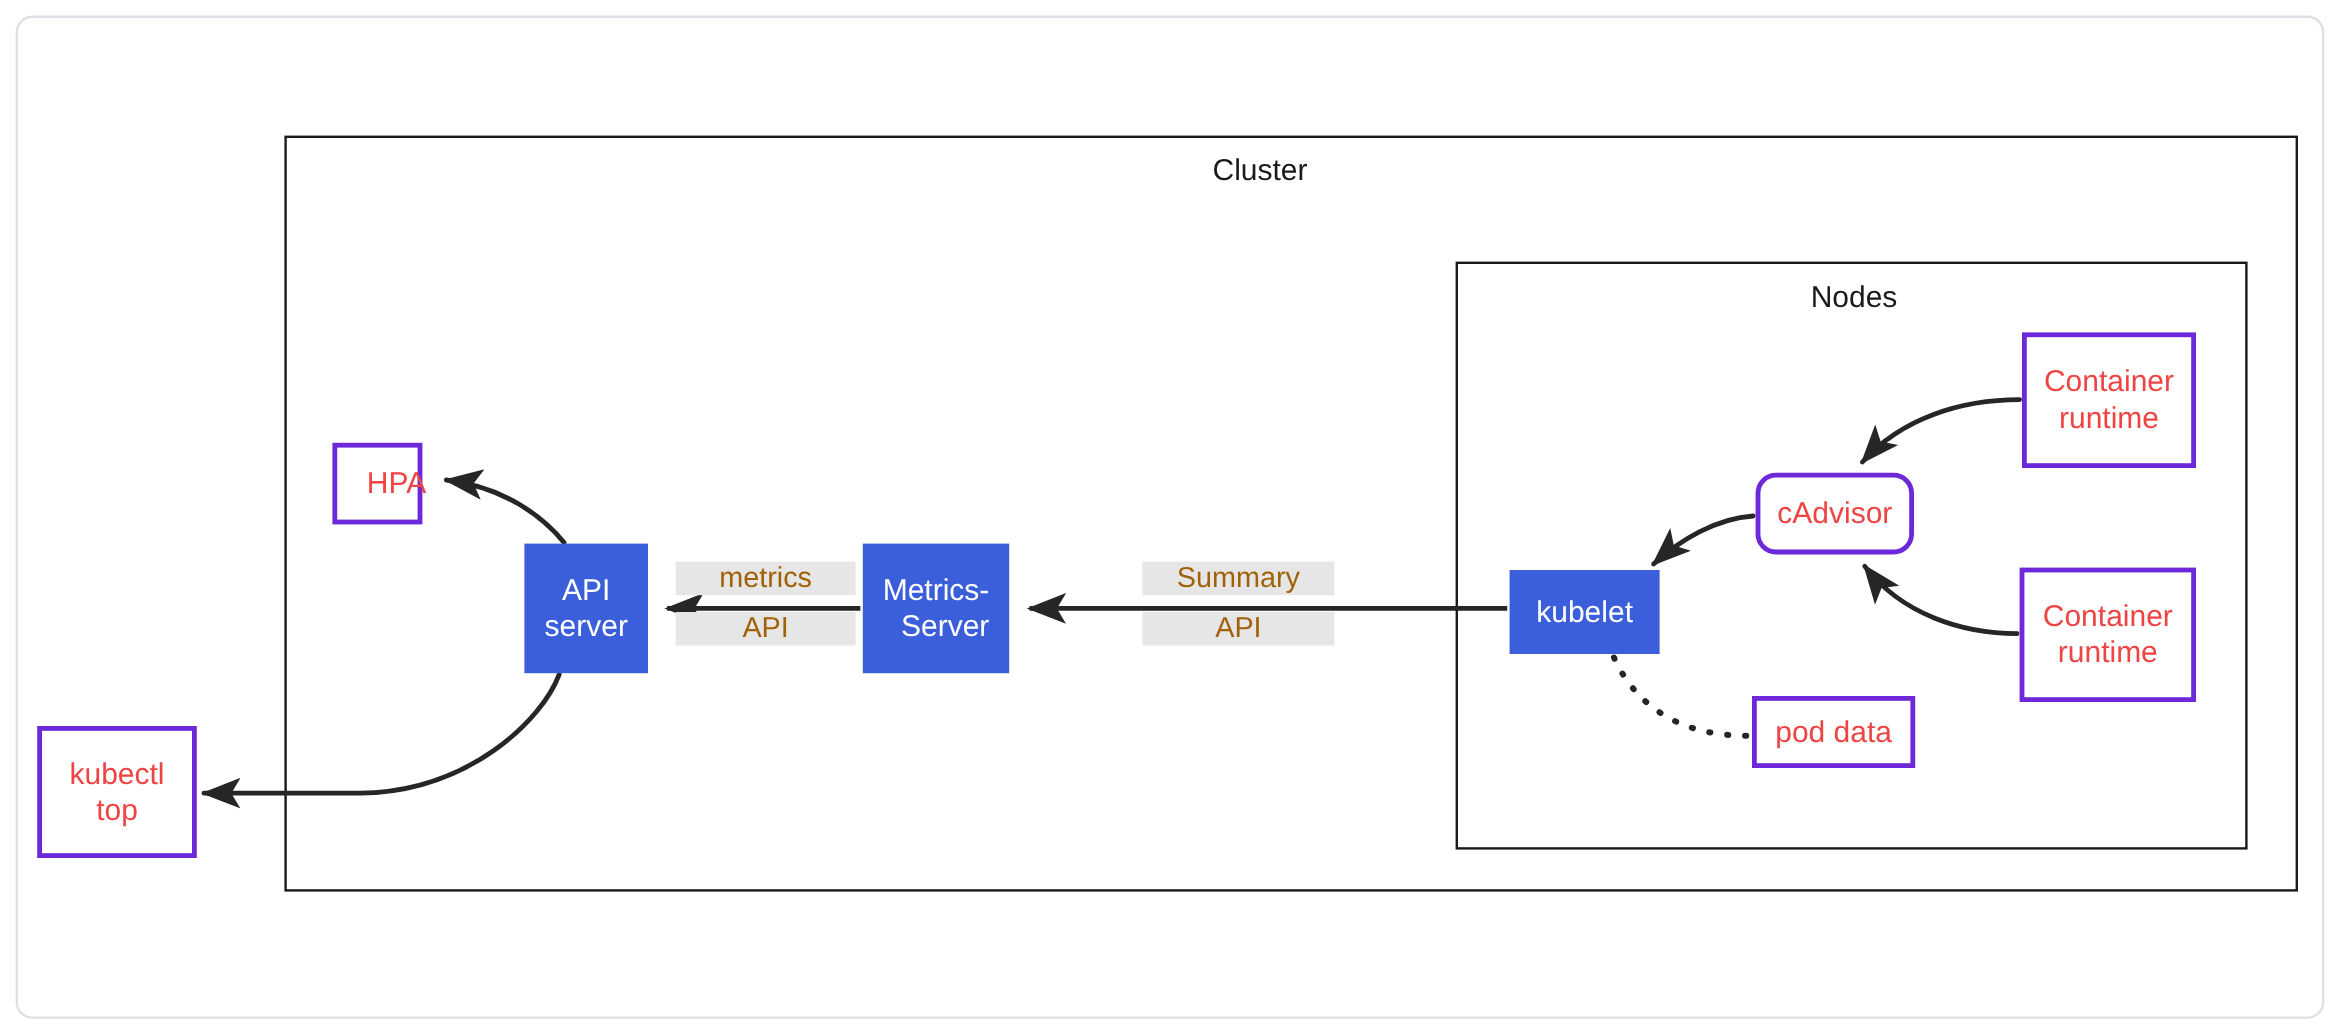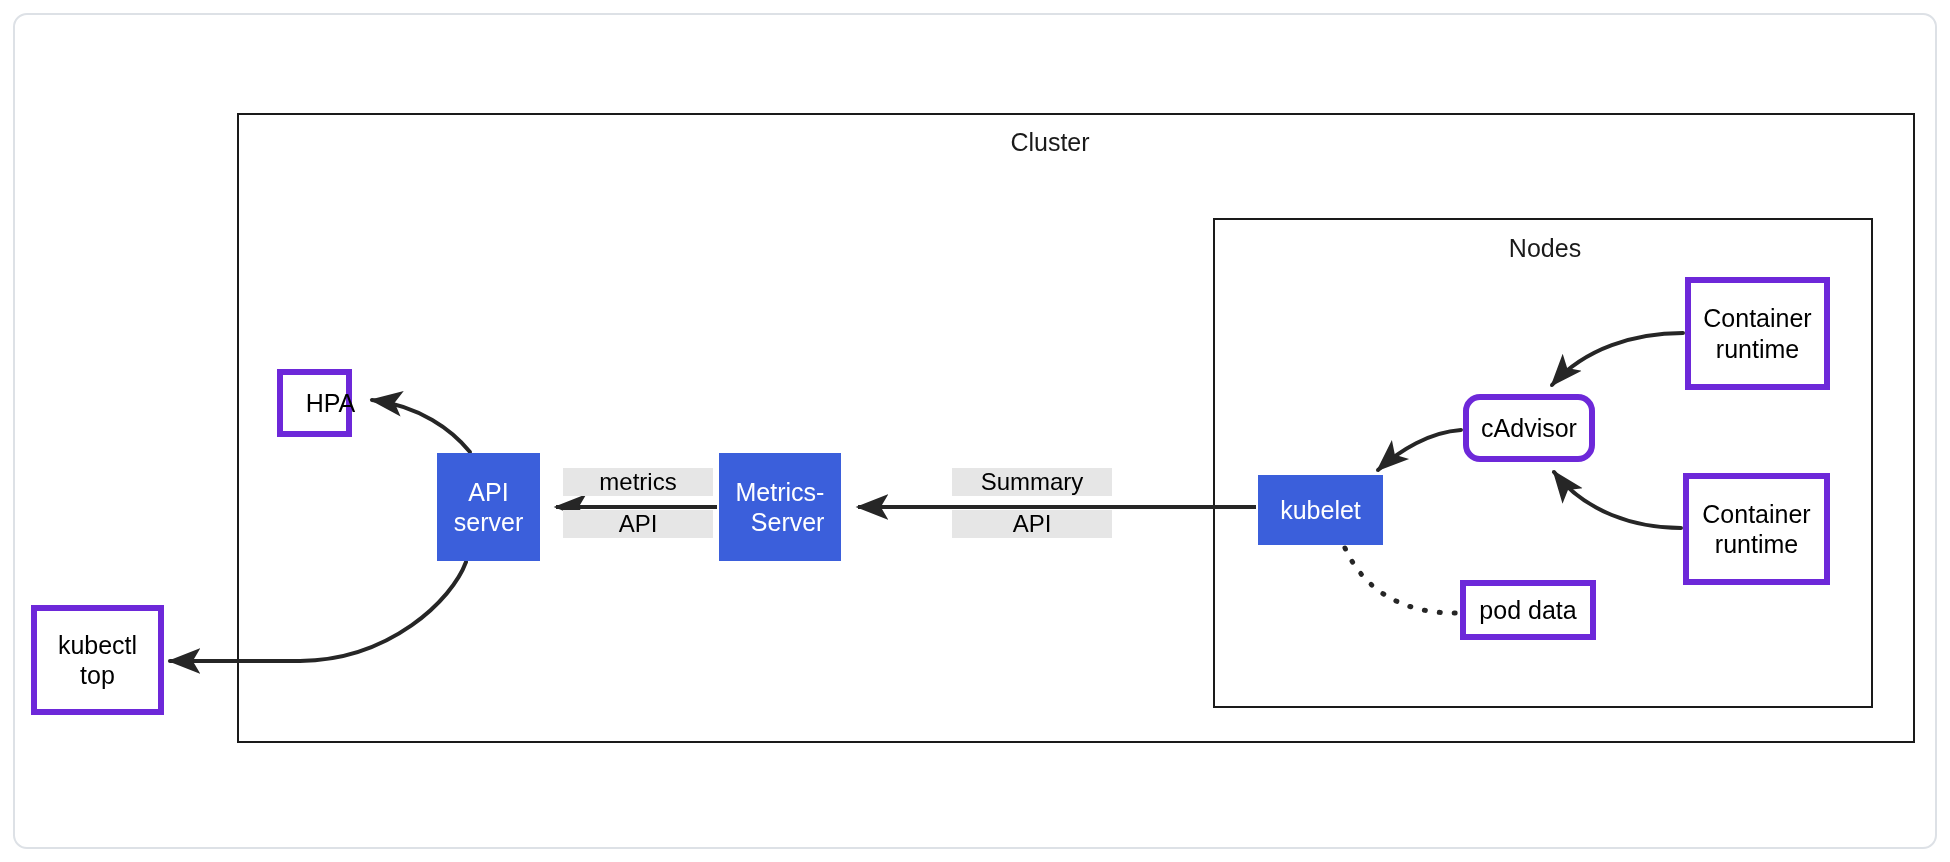--- a/index.html
+++ b/index.html
@@ -61,33 +61,33 @@
     display: flex;
     align-items: center;
     justify-content: center;
     text-align: center;
     line-height: 1.22;
     white-space: pre-line;
     font-size: 25px;
   }
   .node.plain {
     background: #ffffff;
-    border: 6px solid #6d28d9;
-    color: #000000;
+    border: 4px solid #6d28d9;
+    color: #ef4444;
   }
   .node.accent {
     background: #3b5fdb;
     border: none;
     color: #ffffff;
   }
   
   .edge-label {
     position: absolute;
     font-size: 24px;
-    color: #000000;
+    color: #a16207;
     text-align: center;
     white-space: nowrap;
     line-height: 1.0;
   }
   .edge-label span {
     display: inline-block;
     background: #e6e6e6;
     padding: 2px 4px;
   }
   .edge-label .lbl-line {

